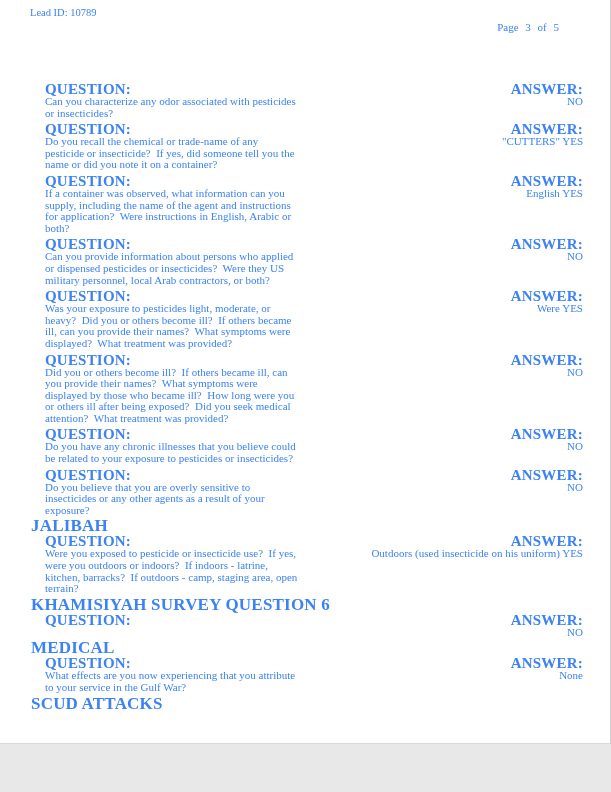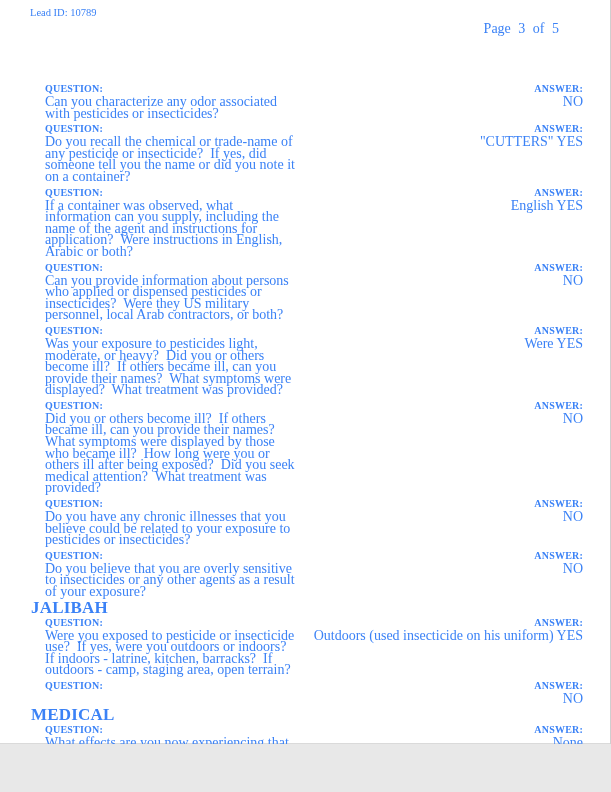--- a/index.html
+++ b/index.html
@@ -21,21 +21,21 @@
   .lead-id {
     position: absolute;
     top: 7px;
     left: 30px;
     font-size: 10.5px;
   }
   .page-number {
     position: absolute;
     top: 21px;
     right: 52px;
-    font-size: 14px;
+    font-size: 11px;
     word-spacing: 4px;
     margin-left: 40px;
   }
   .content {
     position: absolute;
     top: 83px;
     left: 31px;
     right: 28px;
   }
   .section-heading {
@@ -55,27 +55,27 @@
     width: 253px;
     flex-shrink: 0;
   }
   .a-col {
     margin-left: 12px;
     flex: 1;
     text-align: right;
   }
   .qa-label {
     font-weight: bold;
-    font-size: 10px;
+    font-size: 15px;
     line-height: 12px;
     margin-bottom: 1px;
     letter-spacing: 0.2px;
   }
   .q-text, .a-text {
-    font-size: 14px;
+    font-size: 11px;
     line-height: 11.6px;
     white-space: pre-wrap;
   }
 </style>
 </head>
 <body>
 
 <div class="page">
   <div class="lead-id">Lead ID: 10789</div>
   <div class="page-number">Page 3 of 5</div>
@@ -164,20 +164,21 @@
       <div class="qa-row">
         <div class="q-col">
           <div class="qa-label">QUESTION:</div>
           <div class="q-text">Were you exposed to pesticide or insecticide use?  If yes, were you outdoors or indoors?  If indoors - latrine, kitchen, barracks?  If outdoors - camp, staging area, open terrain?</div>
         </div>
         <div class="a-col">
           <div class="qa-label">ANSWER:</div>
           <div class="a-text">Outdoors (used insecticide on his uniform) YES</div>
         </div>
       </div>
+      <div class="section-heading">KHAMISIYAH SURVEY QUESTION 6</div>
       <div class="qa-row">
         <div class="q-col">
           <div class="qa-label">QUESTION:</div>
         </div>
         <div class="a-col">
           <div class="qa-label">ANSWER:</div>
           <div class="a-text">NO</div>
         </div>
       </div>
       <div class="section-heading">MEDICAL</div>

